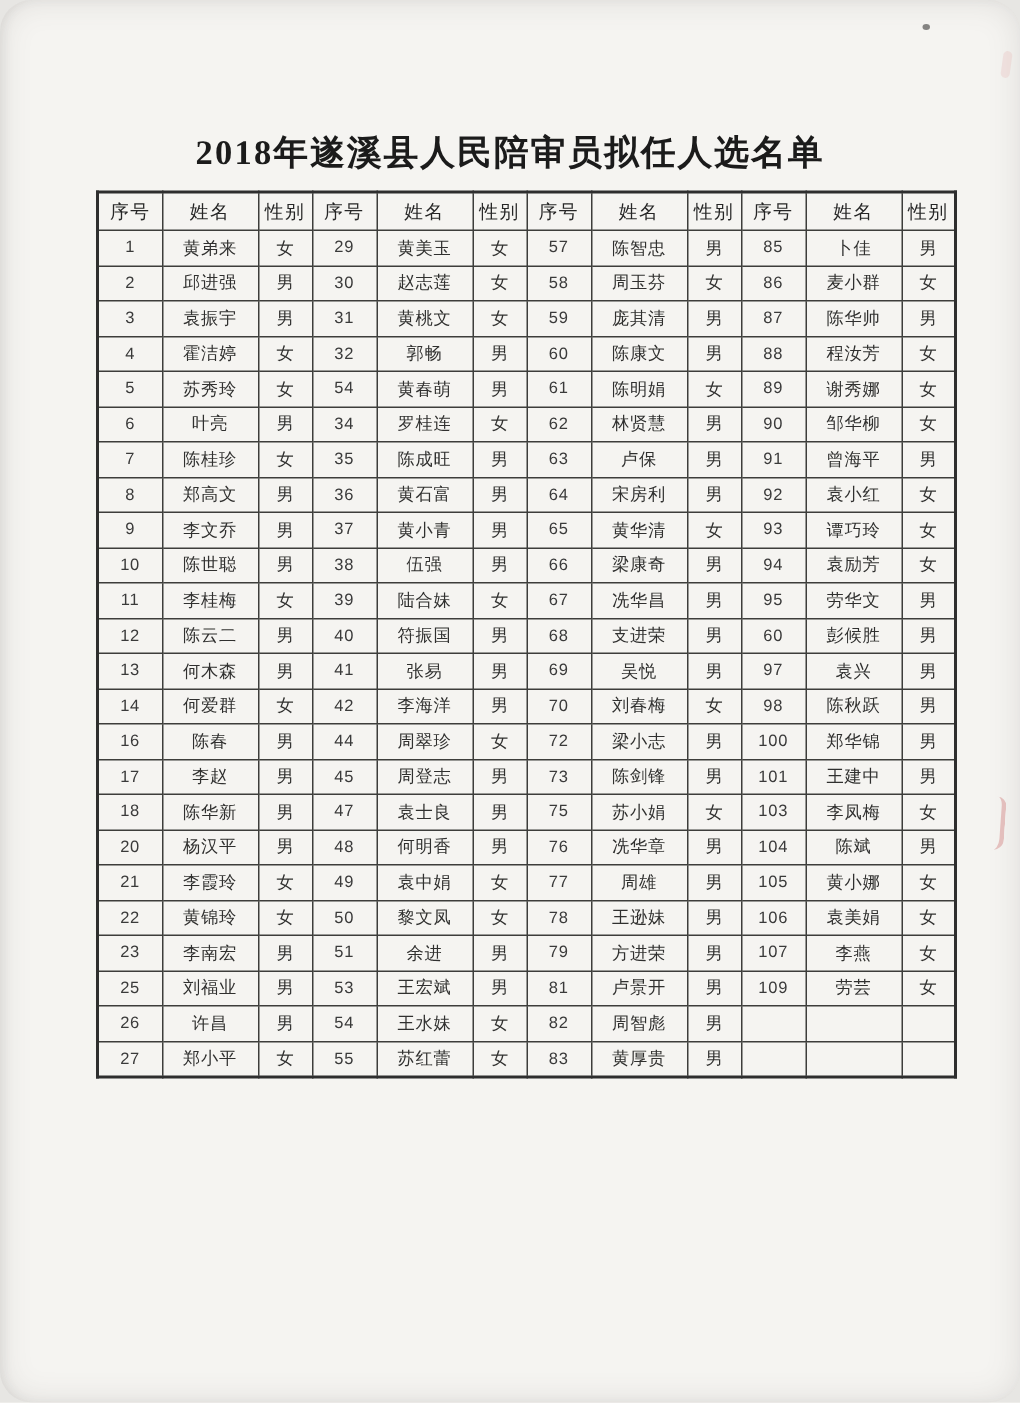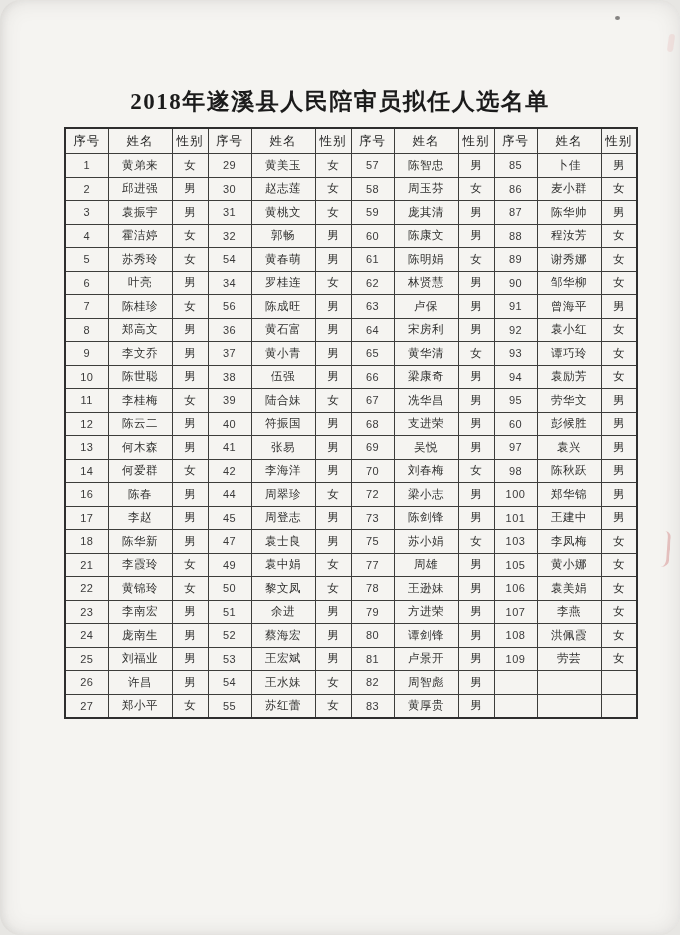--- a/index.html
+++ b/index.html
@@ -207,21 +207,21 @@
           <td class="name-cell">林贤慧</td>
           <td class="gender-cell">男</td>
           <td class="index-cell">90</td>
           <td class="name-cell">邹华柳</td>
           <td class="gender-cell">女</td>
         </tr>
         <tr>
           <td class="index-cell">7</td>
           <td class="name-cell">陈桂珍</td>
           <td class="gender-cell">女</td>
-          <td class="index-cell">56</td>
+          <td class="index-cell">35</td>
           <td class="name-cell">陈成旺</td>
           <td class="gender-cell">男</td>
           <td class="index-cell">63</td>
           <td class="name-cell">卢保</td>
           <td class="gender-cell">男</td>
           <td class="index-cell">91</td>
           <td class="name-cell">曾海平</td>
           <td class="gender-cell">男</td>
         </tr>
         <tr>
@@ -358,20 +358,34 @@
           <td class="name-cell">袁士良</td>
           <td class="gender-cell">男</td>
           <td class="index-cell">75</td>
           <td class="name-cell">苏小娟</td>
           <td class="gender-cell">女</td>
           <td class="index-cell">103</td>
           <td class="name-cell">李凤梅</td>
           <td class="gender-cell">女</td>
         </tr>
         <tr>
+          <td class="index-cell">20</td>
+          <td class="name-cell">杨汉平</td>
+          <td class="gender-cell">男</td>
+          <td class="index-cell">48</td>
+          <td class="name-cell">何明香</td>
+          <td class="gender-cell">男</td>
+          <td class="index-cell">76</td>
+          <td class="name-cell">冼华章</td>
+          <td class="gender-cell">男</td>
+          <td class="index-cell">104</td>
+          <td class="name-cell">陈斌</td>
+          <td class="gender-cell">男</td>
+        </tr>
+        <tr>
           <td class="index-cell">21</td>
           <td class="name-cell">李霞玲</td>
           <td class="gender-cell">女</td>
           <td class="index-cell">49</td>
           <td class="name-cell">袁中娟</td>
           <td class="gender-cell">女</td>
           <td class="index-cell">77</td>
           <td class="name-cell">周雄</td>
           <td class="gender-cell">男</td>
           <td class="index-cell">105</td>
@@ -397,34 +411,20 @@
           <td class="name-cell">李南宏</td>
           <td class="gender-cell">男</td>
           <td class="index-cell">51</td>
           <td class="name-cell">余进</td>
           <td class="gender-cell">男</td>
           <td class="index-cell">79</td>
           <td class="name-cell">方进荣</td>
           <td class="gender-cell">男</td>
           <td class="index-cell">107</td>
           <td class="name-cell">李燕</td>
-          <td class="gender-cell">女</td>
-        </tr>
-        <tr>
-          <td class="index-cell">24</td>
-          <td class="name-cell">庞南生</td>
-          <td class="gender-cell">男</td>
-          <td class="index-cell">52</td>
-          <td class="name-cell">蔡海宏</td>
-          <td class="gender-cell">男</td>
-          <td class="index-cell">80</td>
-          <td class="name-cell">谭剑锋</td>
-          <td class="gender-cell">男</td>
-          <td class="index-cell">108</td>
-          <td class="name-cell">洪佩霞</td>
           <td class="gender-cell">女</td>
         </tr>
         <tr>
           <td class="index-cell">25</td>
           <td class="name-cell">刘福业</td>
           <td class="gender-cell">男</td>
           <td class="index-cell">53</td>
           <td class="name-cell">王宏斌</td>
           <td class="gender-cell">男</td>
           <td class="index-cell">81</td>

